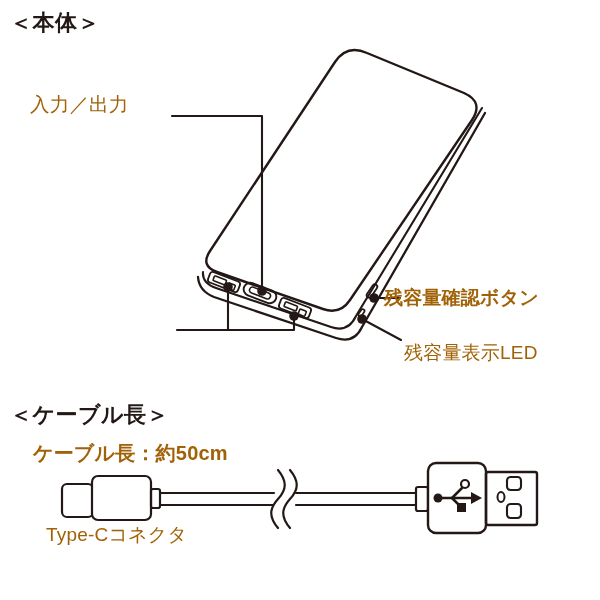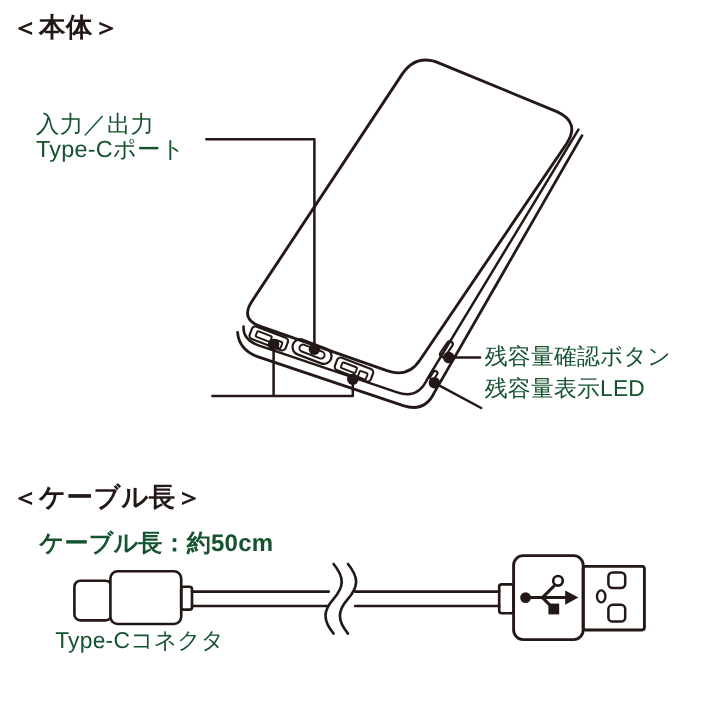--- a/index.html
+++ b/index.html
@@ -10,21 +10,21 @@
     overflow:hidden;
     font-family:"Liberation Sans","DejaVu Sans",sans-serif;
     color:#231815;
   }
   .lbl{
     position:absolute;
     font-size:19px;
     line-height:1.1;
     letter-spacing:0.2px;
     white-space:nowrap;
-    color:#14532d;
+    color:#a16207;
   }
   .heading{
     position:absolute;
     font-size:22px;
     font-weight:bold;
     letter-spacing:0.5px;
     white-space:nowrap;
     color:#231815;
   }
   .footnote{
@@ -135,27 +135,26 @@
           <ellipse class="ln" stroke-width="2" cx="501" cy="497" rx="3.5" ry="5"></ellipse>
         </g>
       </g>
     </g>
   </svg>
 
   <div class="heading" style="left:10px;top:8px;">＜本体＞</div>
 
   <div class="lbl" style="left:30px;top:94px;font-size:19.5px;">
     <div>入力／出力</div>
-    <div>Type-Cポート</div>
   </div>
 
 
-  <div class="lbl" style="left:404px;top:288px;">残容量確認ボタン</div>
+  <div class="lbl" style="left:384px;top:288px;font-weight:bold;">残容量確認ボタン</div>
 
-  <div class="lbl" style="left:404px;top:315px;text-align:center;">残容量表示LED</div>
+  <div class="lbl" style="left:404px;top:343px;text-align:center;">残容量表示LED</div>
 
   <div class="heading" style="left:10px;top:400px;">＜ケーブル長＞</div>
 
   <div class="lbl" style="left:33px;top:442px;font-size:20px;font-weight:bold;">ケーブル長：約50cm</div>
 
   <div class="lbl" style="left:46px;top:525px;">Type-Cコネクタ</div>
 
 
 </div>
 

